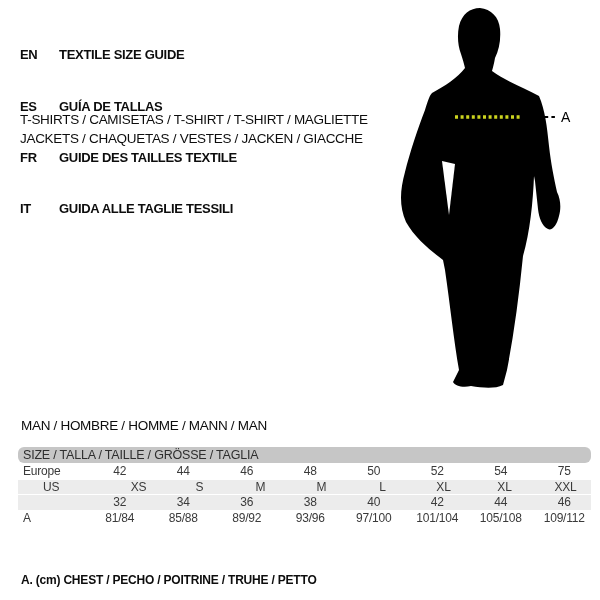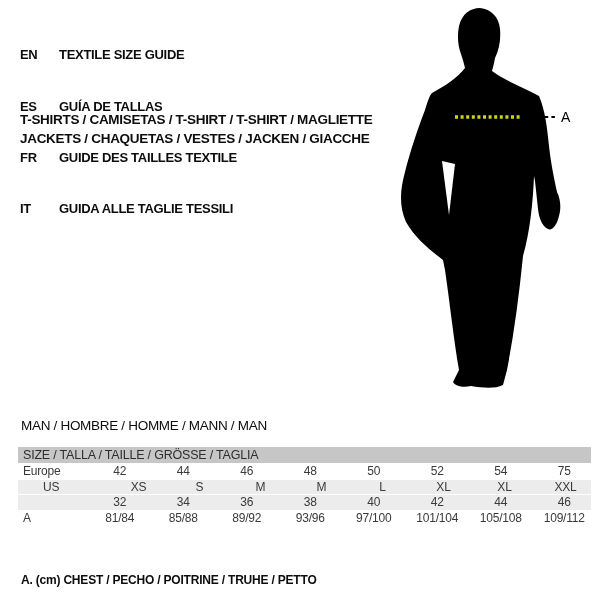--- a/index.html
+++ b/index.html
@@ -28,21 +28,21 @@
     color: #0d0d0d;
     margin-top: 32px;
   }
   .lang-code { width: 39px; flex: 0 0 39px; }
   
   .categories {
     position: absolute;
     left: 20px;
     top: 111px;
     font-size: 13.5px;
-    font-weight: 700;
+    font-weight: 400;
     letter-spacing: -0.3px;
     line-height: 18.5px;
     color: #0d0d0d;
   }
   
   .figure {
     position: absolute;
     left: 395px;
     top: 4px;
   }
@@ -163,21 +163,21 @@
              C 67 10 75 4 85 4 Z" fill="#000000"></path>
     <polygon fill="#ffffff" points="47,157 54,211 60,160"></polygon>
     <line x1="60" y1="113" x2="126" y2="113" stroke-width="3.5" stroke-dasharray="3 2.6" stroke="#ccd41f"></line>
     <line x1="143" y1="113" x2="162" y2="113" stroke="#000000" stroke-width="2" stroke-dasharray="3.5 3.2"></line>
     <text x="166" y="118">A</text>
   </svg>
 
   <div class="section-title">MAN / HOMBRE / HOMME / MANN / MAN</div>
 
   <div class="size-table">
-    <div class="thead" style="background: rgb(198, 198, 198);">SIZE / TALLA / TAILLE / GRÖSSE / TAGLIA</div>
+    <div class="thead" style="background: rgb(198, 198, 198); border-radius: 6px;">SIZE / TALLA / TAILLE / GRÖSSE / TAGLIA</div>
     <div>
         <div class="trow" style="background: rgb(255, 255, 255);">
           <span class="lbl">Europe</span>
           <span class="val">42</span>
           <span class="val">44</span>
           <span class="val">46</span>
           <span class="val">48</span>
           <span class="val">50</span>
           <span class="val">52</span>
           <span class="val">54</span>

